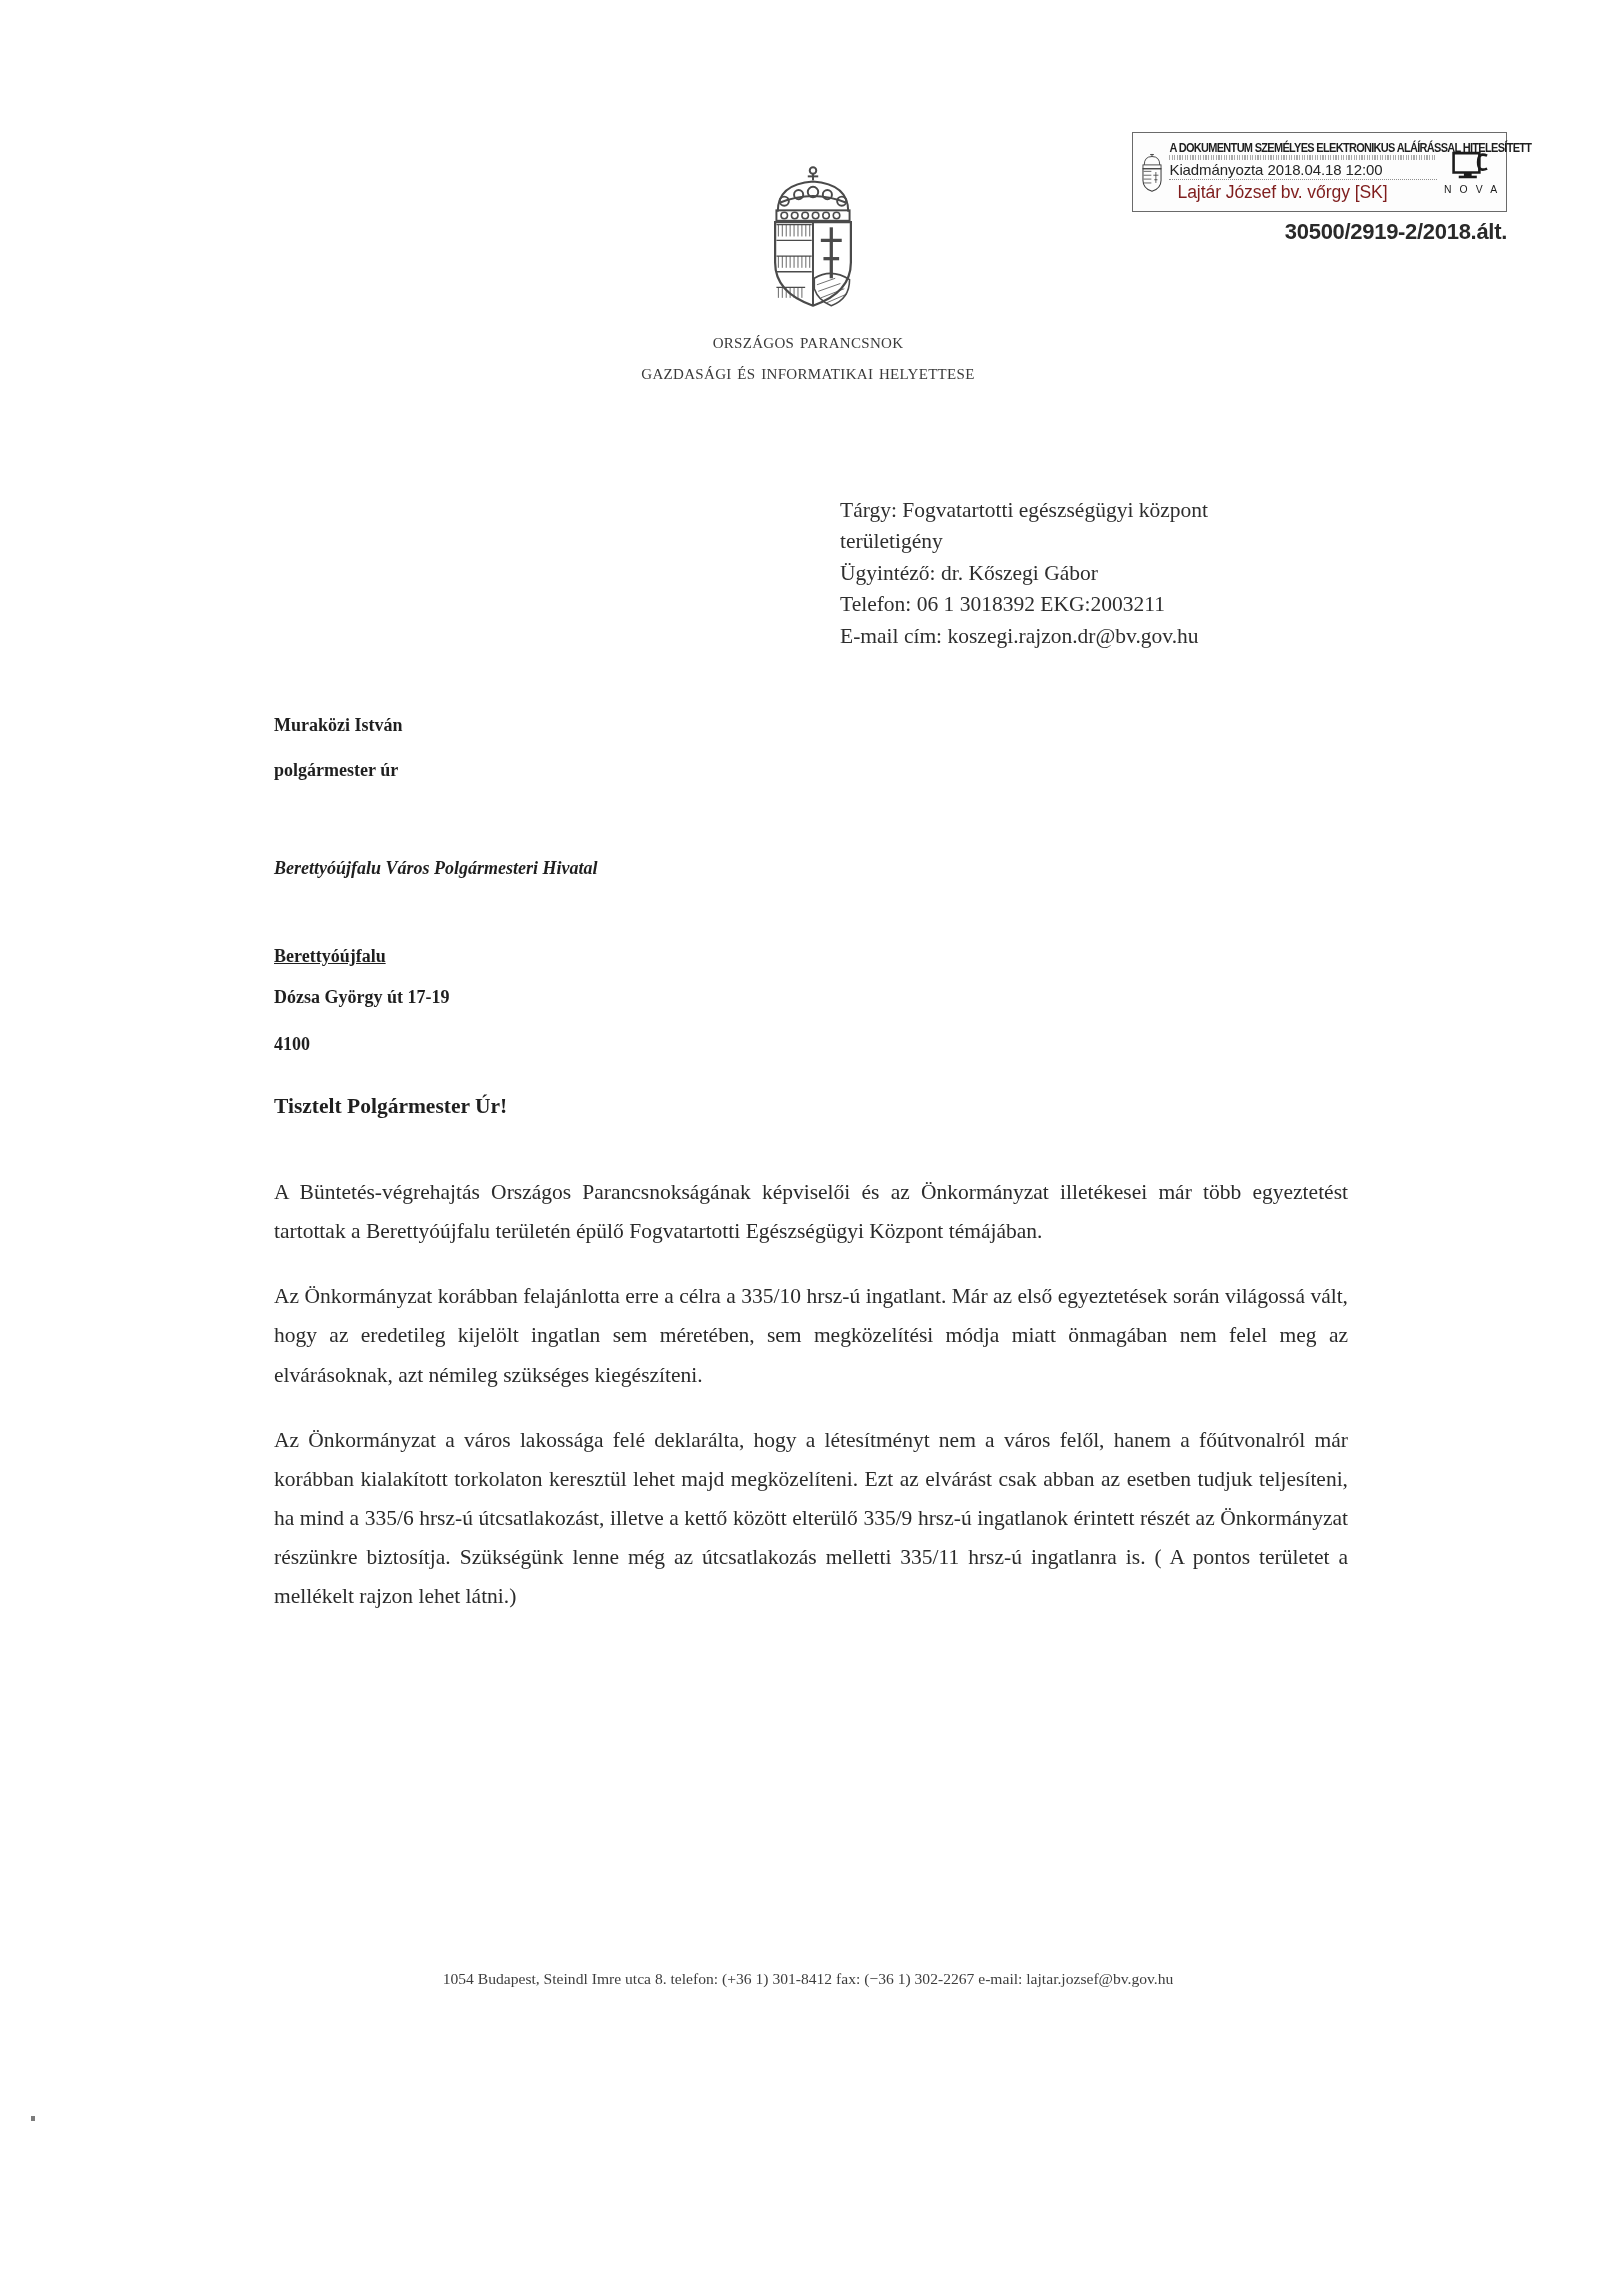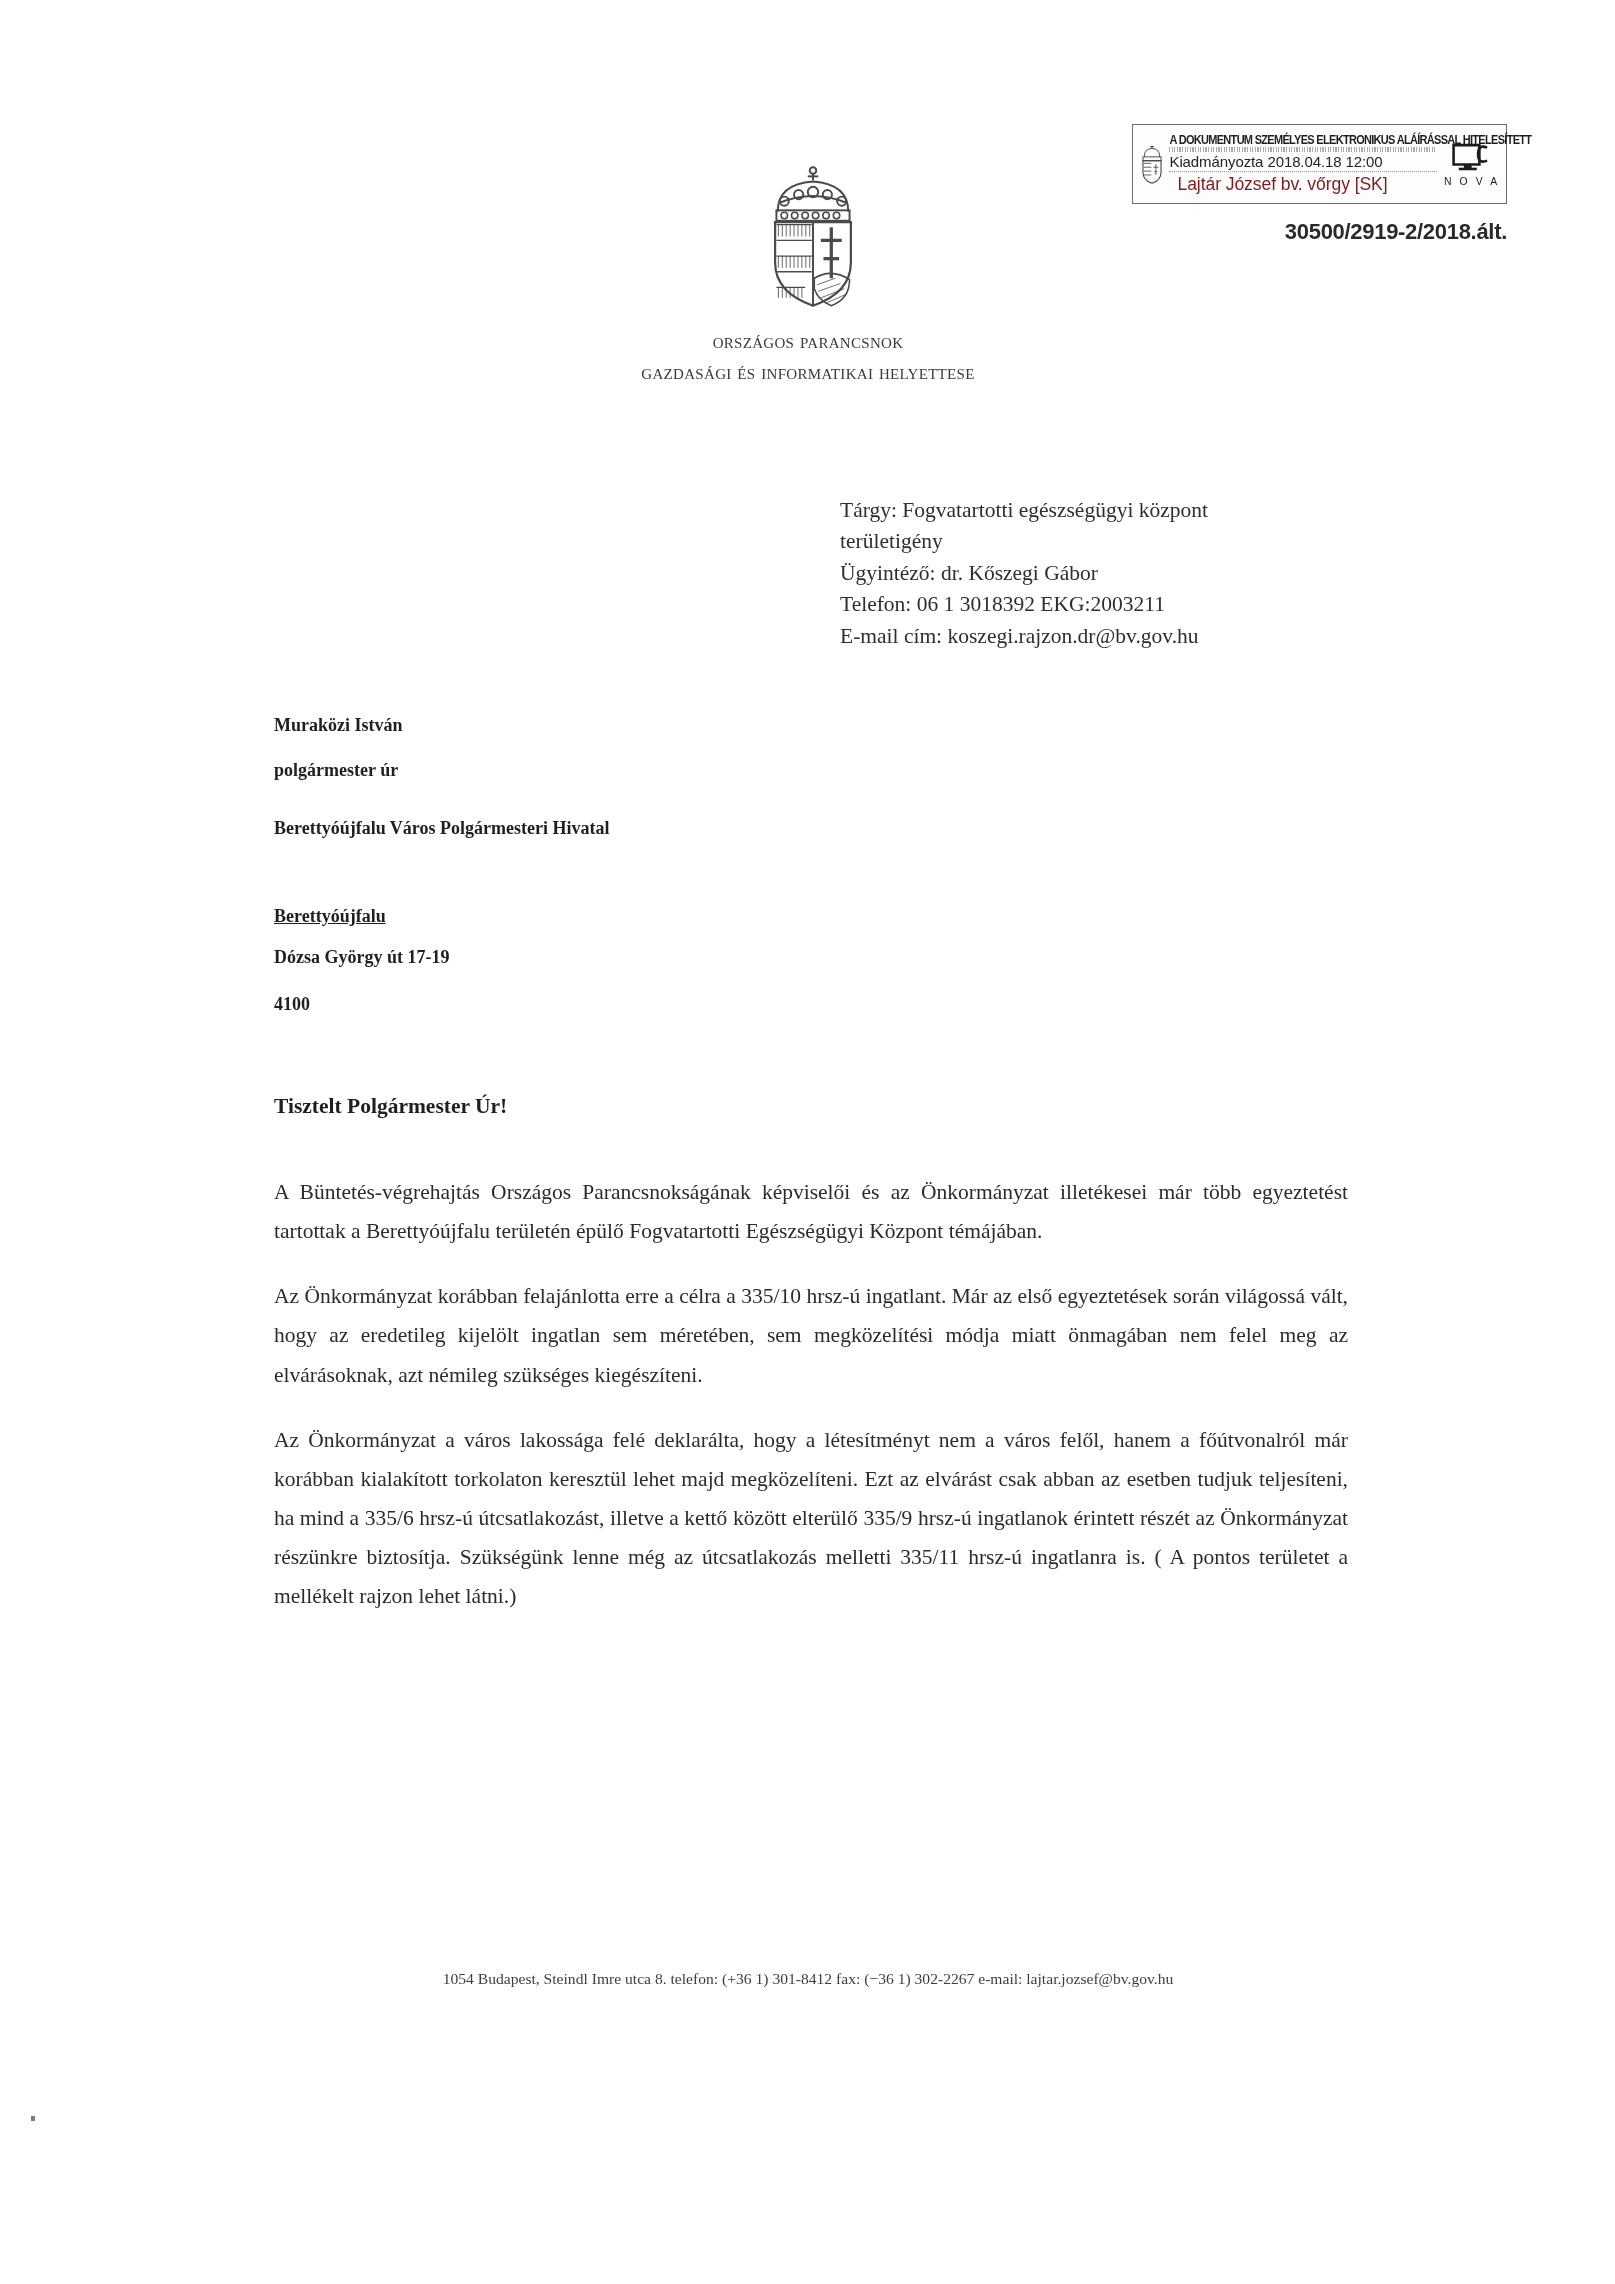--- a/index.html
+++ b/index.html
@@ -17,21 +17,21 @@
     overflow: hidden;
     font-family: "Liberation Serif", "DejaVu Serif", serif;
     color: #2b2b2b;
     -webkit-font-smoothing: antialiased;
   }
 
   
   .stamp {
     position: absolute;
     left: 1132px;
-    top: 124px;
+    top: 132px;
     width: 375px;
     height: 80px;
     border: 1.3px solid #6a6a6a;
     box-sizing: border-box;
     background: #fdfdfd;
     display: flex;
     align-items: stretch;
     padding: 2.6px 3.9px;
   }
   .stamp-crest {
@@ -163,21 +163,21 @@
     position: absolute;
     left: 274px;
     top: 716px;
     font-size: 18px;
     font-weight: 700;
     line-height: 1.0;
     color: #1f1f1f;
   }
   .addr-name       { margin: 0; }
   .addr-title      { margin-top: 27px; }
-  .addr-office     { margin-top: 40px; }
+  .addr-office     { margin-top: 80px; font-style: italic; }
   .addr-city       { margin-top: 70px; text-decoration: underline; display: inline-block; }
   .addr-street     { margin-top: 23px; }
   .addr-zip        { margin-top: 29px; }
 
   .salutation {
     position: absolute;
     left: 274px;
     top: 1094px;
     font-size: 21.5px;
     font-weight: 700;

